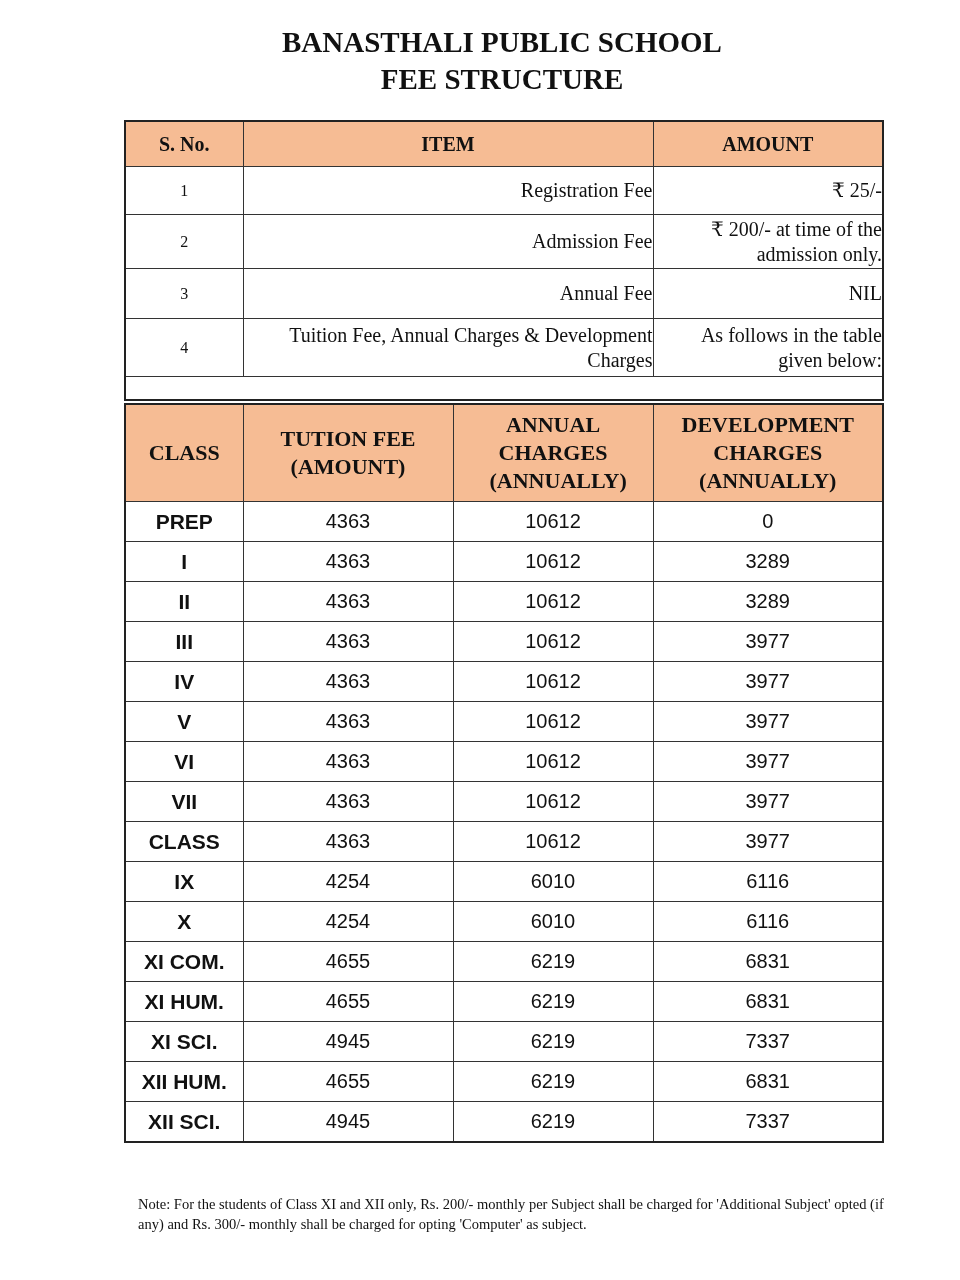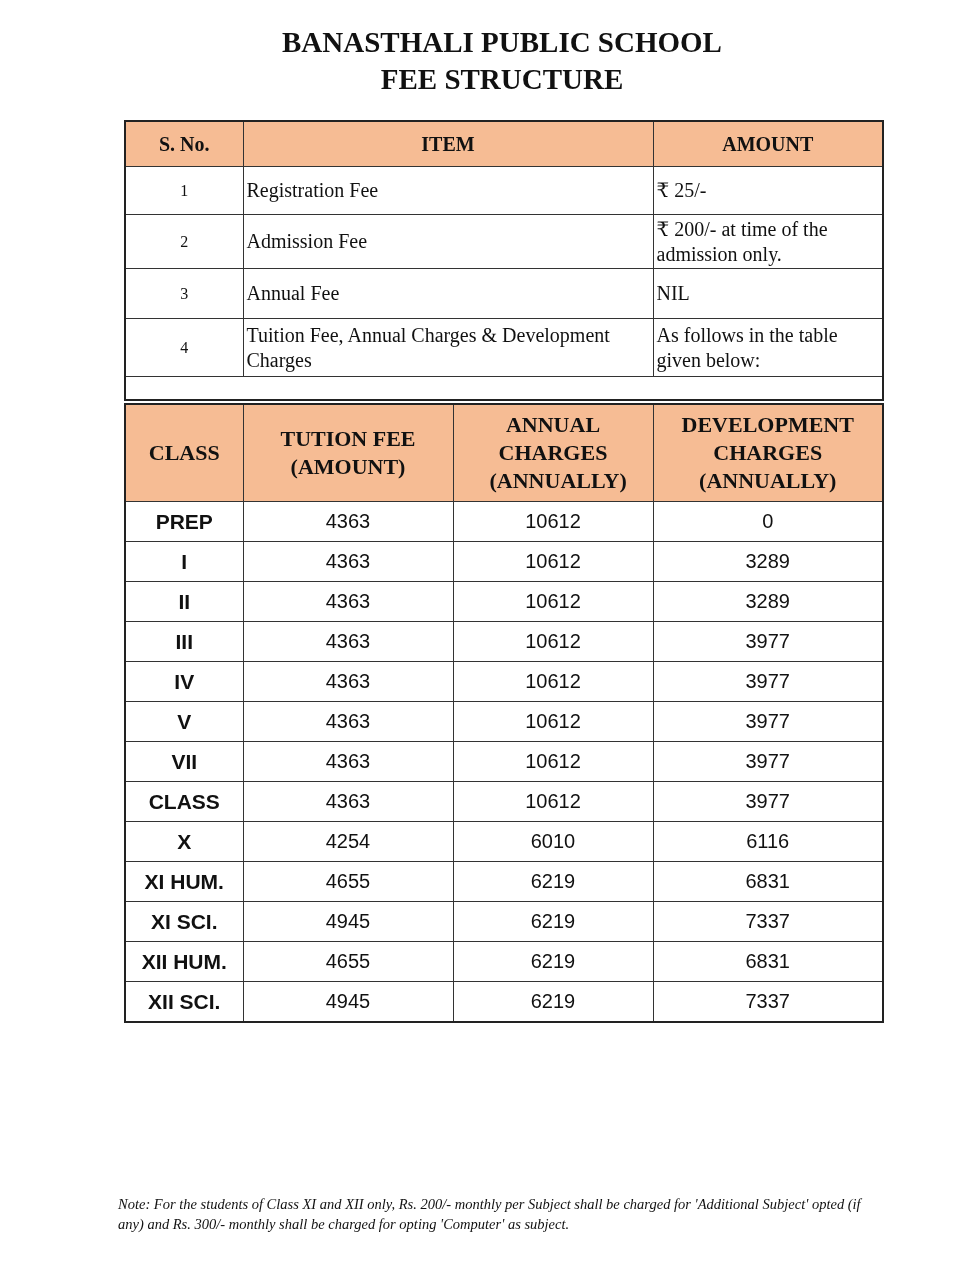--- a/index.html
+++ b/index.html
@@ -5,27 +5,27 @@
     html, body { margin: 0; padding: 0; background: #ffffff; }
     body { width: 960px; height: 1280px; position: relative; font-family: "Liberation Serif", "DejaVu Serif", serif; color: #111; }
     .title { position: absolute; left: 0; width: 1004px; text-align: center; font-weight: bold; font-size: 29px; line-height: 37px; }
     .t1 { top: 24px; }
     .t2 { top: 61px; }
     table { border-collapse: collapse; position: absolute; left: 124px; width: 758px; table-layout: fixed; }
     td, th { border: 1.5px solid #333; padding: 0; font-size: 20px; }
     .top { top: 120px; border: 2px solid #222; }
     .top th { background: #f6bc94; height: 44px; font-size: 20px; }
     .top td.c { text-align: center; font-size: 16px; }
-    .top td.l { text-align: left; padding-left: 3px; line-height: 25px; }
+    .top td.l { text-align: right; padding-left: 3px; line-height: 25px; }
     .gap td { height: 22px; }
     .main { top: 403px; border: 2px solid #222; }
     .main th { background: #f6bc94; font-size: 22px; line-height: 28px; height: 96px; }
     .main td { text-align: center; height: 39px; font-family: "Liberation Sans", "DejaVu Sans", sans-serif; font-size: 20px; }
     .main td.cls { font-family: Liberation Sans, sans-serif; font-weight: bold; font-size: 21px; }
-    .note { position: absolute; top: 1194px; left: 118px; width: 760px; font-style: italic; font-size: 14.5px; line-height: 20px; }
+    .note { position: absolute; top: 1194px; left: 138px; width: 760px; font-size: 14.5px; line-height: 20px; }
   </style>
 </head>
 <body>
 
 <div class="title t1">BANASTHALI PUBLIC SCHOOL</div>
 <div class="title t2">FEE STRUCTURE</div>
 
 <table class="top">
   <colgroup>
       <col style="width:118px">
@@ -110,36 +110,54 @@
         <td>10612</td>
         <td>3977</td>
       </tr>
       <tr>
         <td class="cls">V</td>
         <td>4363</td>
         <td>10612</td>
         <td>3977</td>
       </tr>
       <tr>
+        <td class="cls">VI</td>
+        <td>4363</td>
+        <td>10612</td>
+        <td>3977</td>
+      </tr>
+      <tr>
         <td class="cls">VII</td>
         <td>4363</td>
         <td>10612</td>
         <td>3977</td>
       </tr>
       <tr>
         <td class="cls">CLASS</td>
         <td>4363</td>
         <td>10612</td>
         <td>3977</td>
       </tr>
       <tr>
+        <td class="cls">IX</td>
+        <td>4254</td>
+        <td>6010</td>
+        <td>6116</td>
+      </tr>
+      <tr>
         <td class="cls">X</td>
         <td>4254</td>
         <td>6010</td>
         <td>6116</td>
+      </tr>
+      <tr>
+        <td class="cls">XI COM.</td>
+        <td>4655</td>
+        <td>6219</td>
+        <td>6831</td>
       </tr>
       <tr>
         <td class="cls">XI HUM.</td>
         <td>4655</td>
         <td>6219</td>
         <td>6831</td>
       </tr>
       <tr>
         <td class="cls">XI SCI.</td>
         <td>4945</td>

